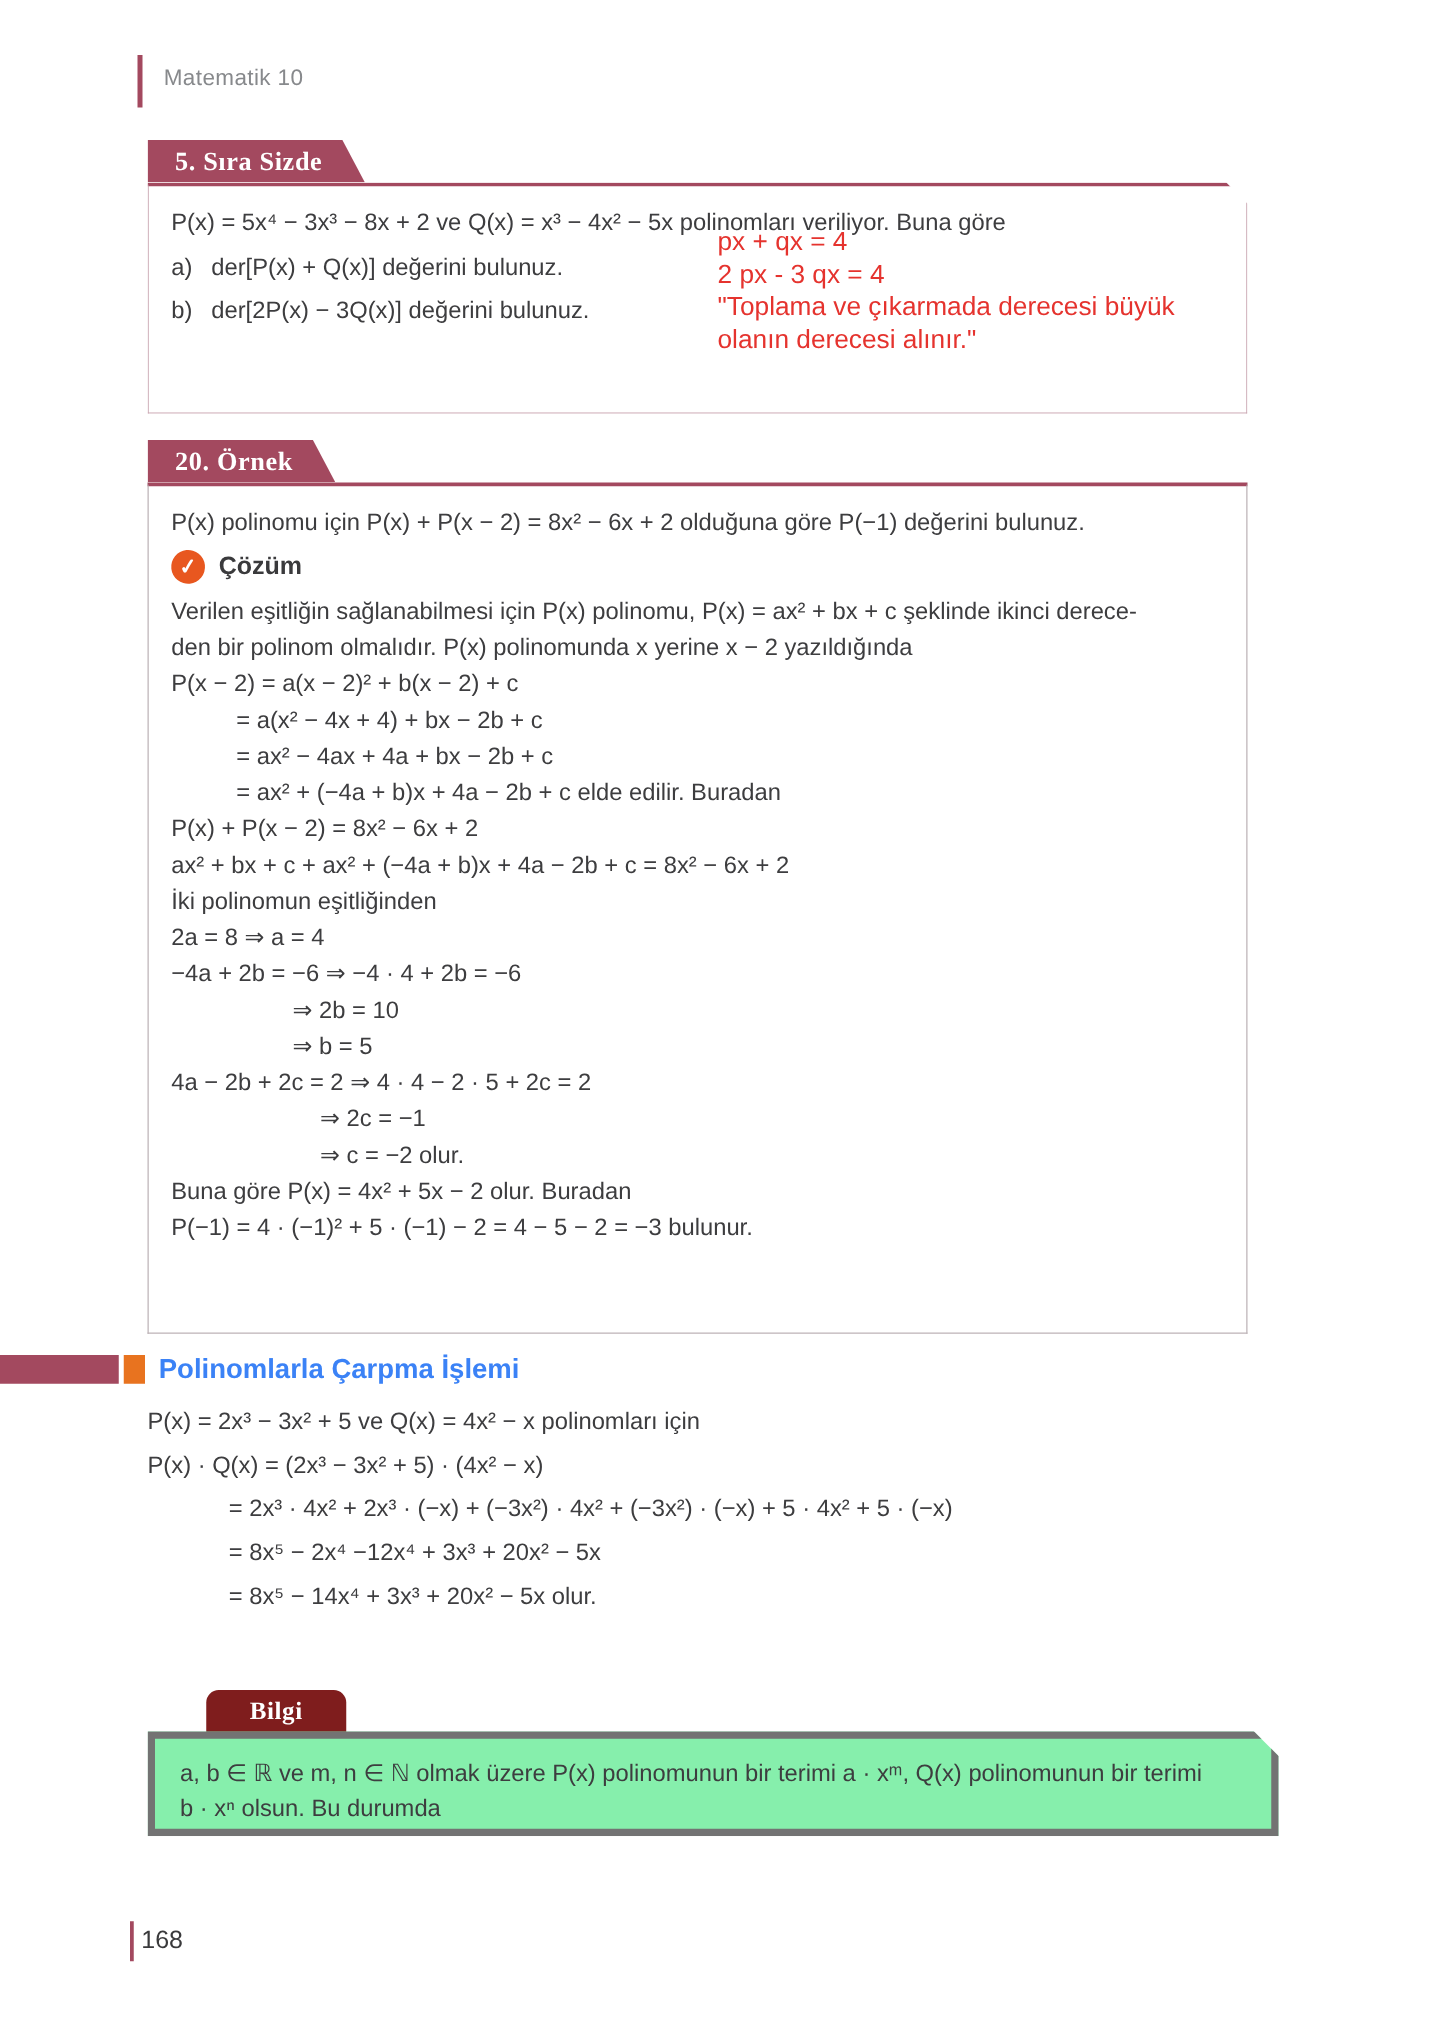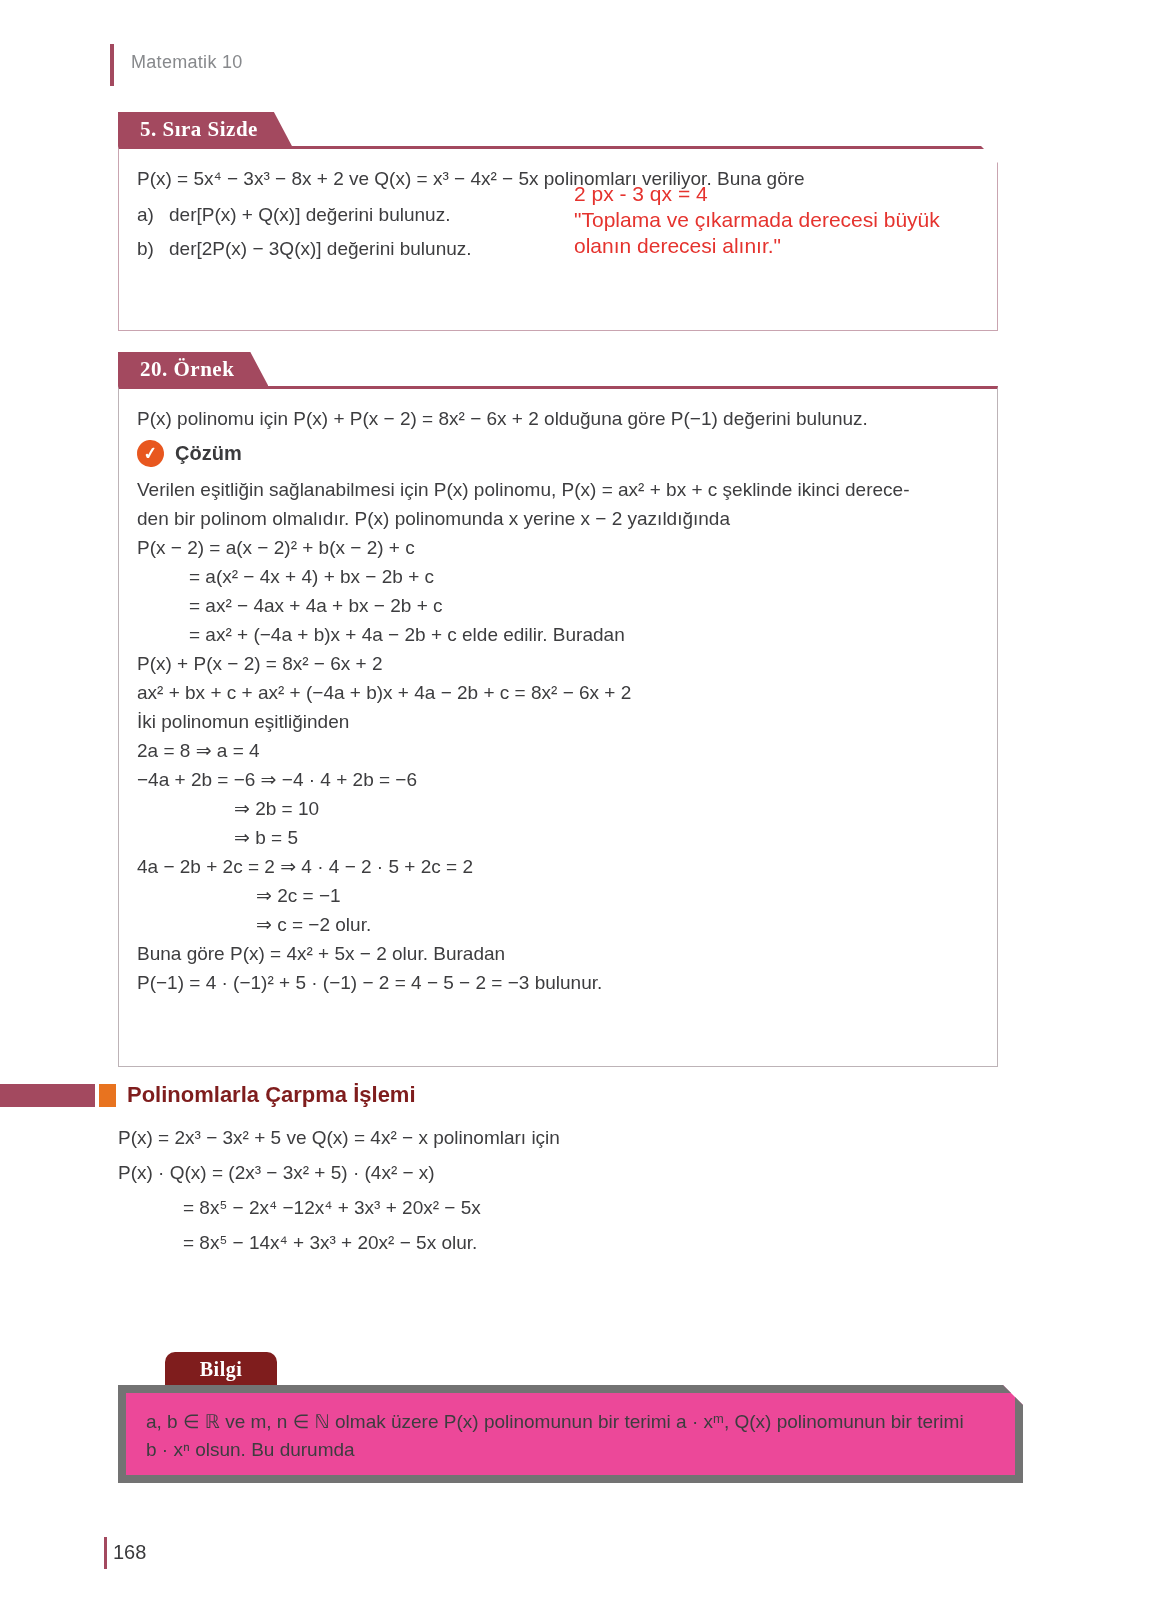--- a/index.html
+++ b/index.html
@@ -58,35 +58,35 @@
   .cozum-label { font-weight:bold; font-size:20px; color:#3a3a3c; }
   .sol .ln { white-space:nowrap; }
   .i1 { padding-left:52px; }
   .i2 { padding-left:97px; }
   .i3 { padding-left:119px; }
 
   
   .sec-head { position:absolute; left:0; top:1082px; display:flex; align-items:center; }
   .sec-bar { width:95px; height:23px; background:#a3495f; }
   .sec-sq { width:17px; height:23px; background:#e8731f; margin-left:4px; }
-  .sec-title { margin-left:11px; color:#7f1d1d; font-weight:bold; font-size:22px;text-align:right; }
+  .sec-title { margin-left:11px; color:#3b82f6; font-weight:bold; font-size:22px;text-align:right; }
   .carpma-body { position:absolute; left:118px; top:1120px; width:920px; font-size:19px; line-height:35px; }
   .carpma-body .ln { white-space:nowrap; }
   .ci1 { padding-left:65px; }
 
   
   #bilgi-tab {
     position:absolute; left:165px; top:1352px; width:112px; height:34px;
     background:#7f1d1d; border-radius:10px 10px 0 0;
     color:#fff; font-family:"Liberation Serif", serif; font-weight:bold; font-size:20px;
     display:flex; align-items:center; justify-content:center; letter-spacing:.5px;
   }
   #bilgi-body {
-    position:absolute; left:118px; top:1385px; width:905px; height:98px;
-    background:#ec4899; border:8px solid #737373;
+    position:absolute; left:118px; top:1385px; width:905px; height:84px;
+    background:#86efac; border:6px solid #737373;
     clip-path:polygon(0 0, calc(100% - 20px) 0, 100% 20px, 100% 100%, 0 100%);
     padding:15px 20px; font-size:19px; line-height:28px;
   }
 
   
   .ftr-bar { position:absolute; left:104px; top:1537px; width:3px; height:32px; background:#a3495f; }
   .ftr-num { position:absolute; left:113px; top:1541px; font-size:20px; color:#3a3a3c; }
 </style>
 </head>
 <body>
@@ -104,20 +104,21 @@
       <div class="intro">P(x) = 5x⁴ − 3x³ − 8x + 2 ve Q(x) = x³ − 4x² − 5x polinomları veriliyor. Buna göre</div>
       <div class="q-item">
         <span class="q-label">a)</span>
         <span>der[P(x) + Q(x)] değerini bulunuz.</span>
       </div>
       <div class="q-item">
         <span class="q-label">b)</span>
         <span>der[2P(x) − 3Q(x)] değerini bulunuz.</span>
       </div>
       <div class="annots">
+        <div>px + qx = 4</div>
         <div>2 px - 3 qx = 4</div>
         <div>"Toplama ve çıkarmada derecesi büyük</div>
         <div>olanın derecesi alınır."</div>
       </div>
     </div>
   </div>
 
   <div class="tab" id="ornek-tab">
     <span>20. Örnek</span>
   </div>
@@ -152,20 +153,21 @@
   </div>
 
   <div class="sec-head">
     <div class="sec-bar"></div>
     <div class="sec-sq"></div>
     <div class="sec-title">Polinomlarla Çarpma İşlemi</div>
   </div>
   <div class="carpma-body">
     <div class="ln">P(x) = 2x³ − 3x² + 5 ve Q(x) = 4x² − x polinomları için</div>
     <div class="ln">P(x) · Q(x) = (2x³ − 3x² + 5) · (4x² − x)</div>
+    <div class="ln ci1">= 2x³ · 4x² + 2x³ · (−x) + (−3x²) · 4x² + (−3x²) · (−x) + 5 · 4x² + 5 · (−x)</div>
     <div class="ln ci1">= 8x⁵ − 2x⁴ −12x⁴ + 3x³ + 20x² − 5x</div>
     <div class="ln ci1">= 8x⁵ − 14x⁴ + 3x³ + 20x² − 5x olur.</div>
   </div>
 
   <div id="bilgi-tab">
     <span>Bilgi</span>
   </div>
   <div id="bilgi-body">
     <div>a, b ∈ ℝ ve m, n ∈ ℕ olmak üzere P(x) polinomunun bir terimi a · xᵐ, Q(x) polinomunun bir terimi</div>
     <div>b · xⁿ olsun. Bu durumda</div>

